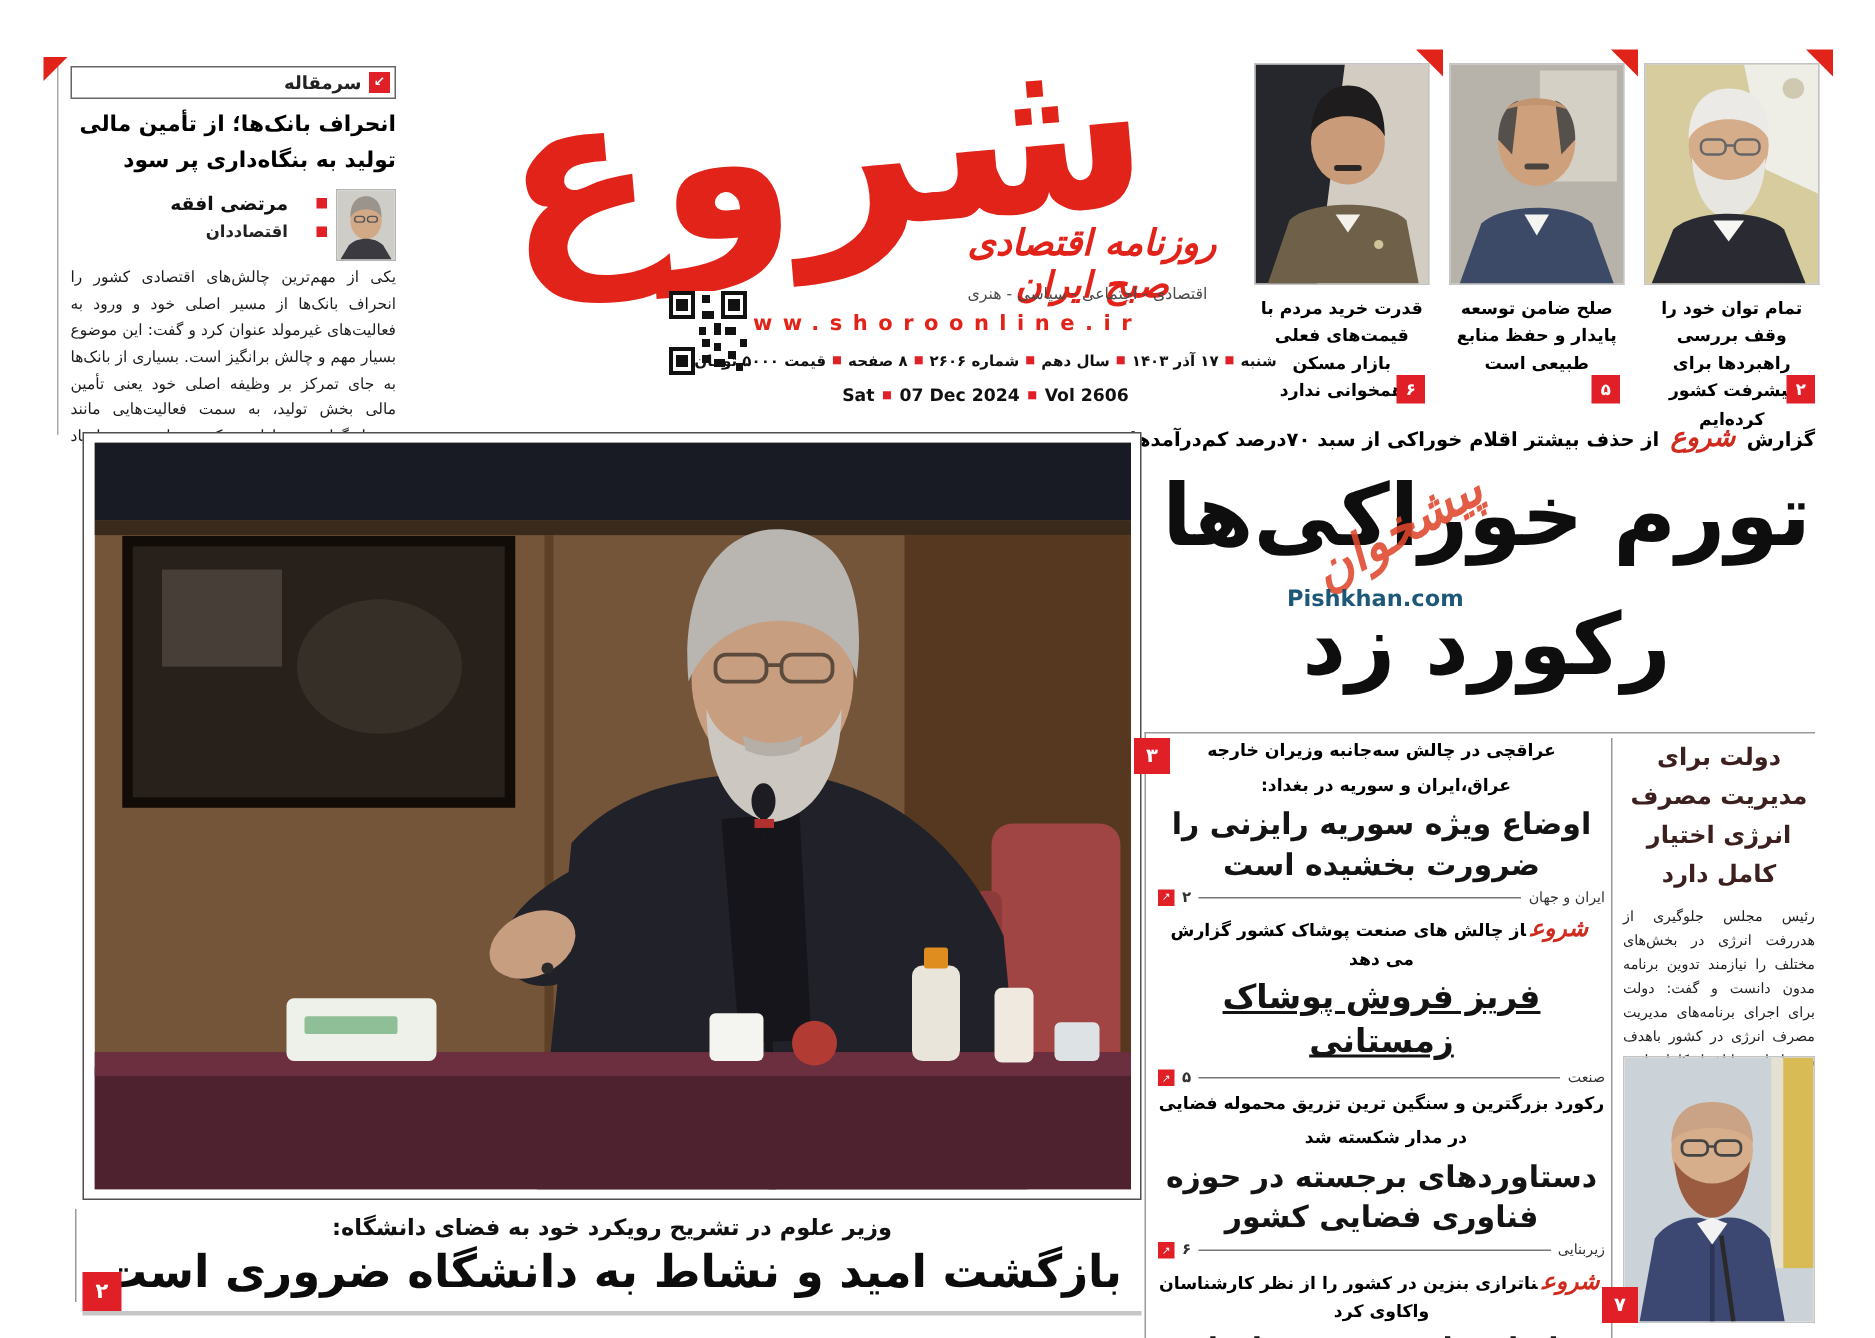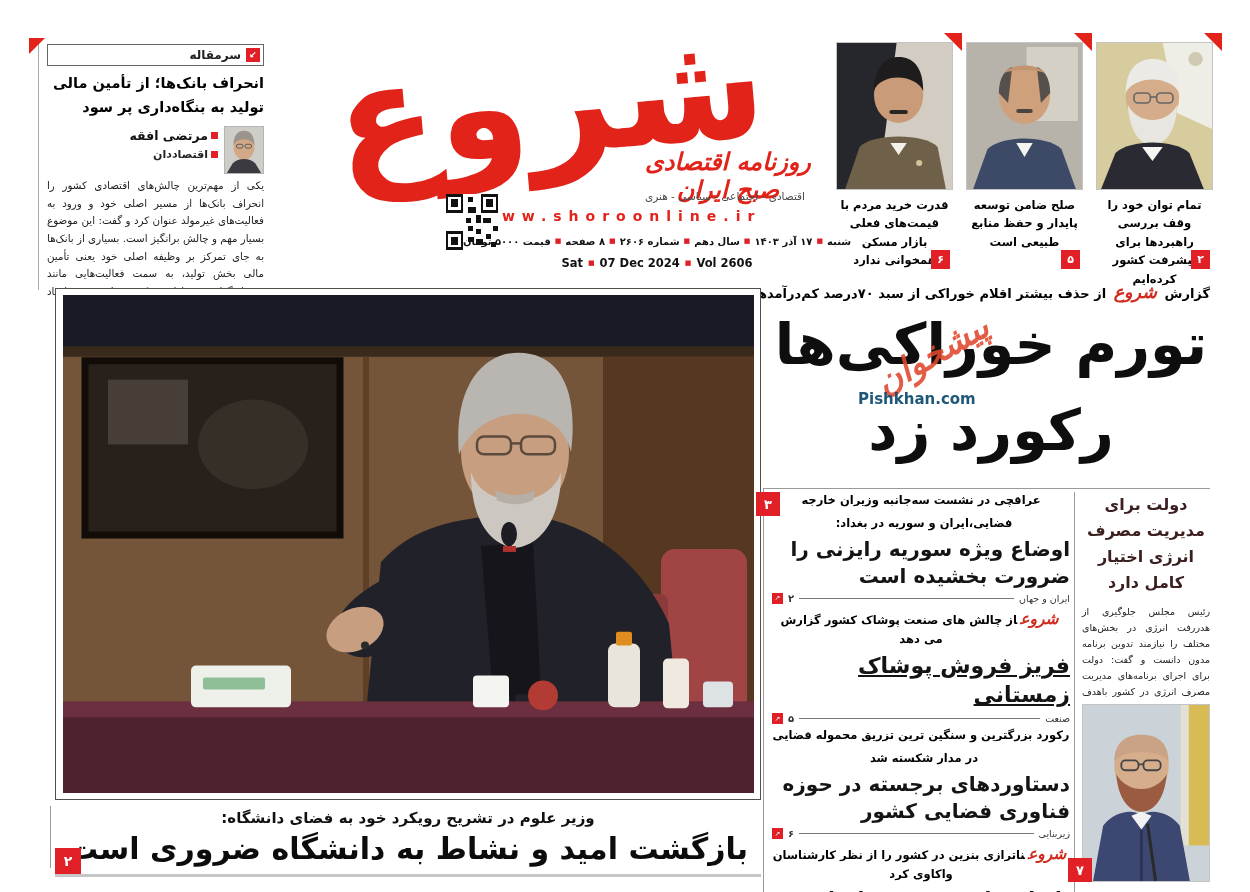--- a/index.html
+++ b/index.html
@@ -21,21 +21,21 @@
   .editorial { position:absolute; left:38px; top:44px; width:226px; height:246px; border-left:1px solid #aaa; padding-left:8px; }
   .ed-corner { left:-10px; top:-6px; }
   .ed-head { border:1px solid #666; height:22px; display:flex; align-items:center; gap:5px; padding:0 3px; }
   .ed-head-icon { width:14px; height:14px; background:#e01f26; color:#fff; font-size:9px;
                   display:flex; align-items:center; justify-content:center; font-weight:bold; }
   .ed-head-label { font-size:12px; font-weight:bold; color:#222; }
   .ed-title { margin-top:6px; font-size:14.5px; font-weight:bold; line-height:1.65; text-align:right; color:#000; }
   .ed-author-row { display:flex; gap:6px; margin-top:6px; align-items:flex-start; }
   .ed-photo { width:40px; height:48px; border:1px solid #b5b5b5; flex:none; }
   .ed-names { padding-top:2px; }
-  .ed-name-line { display:flex; align-items:center; gap:3px; margin-bottom:5px; }
+  .ed-name-line { display:flex; align-items:center; gap:19px; margin-bottom:5px; }
   .ed-bullet { width:7px; height:7px; background:#e01f26; flex:none; }
   .ed-name { font-size:12.5px; font-weight:bold; }
   .ed-role { font-size:11px; font-weight:bold; color:#222; }
   .ed-body { font-size:10.3px; line-height:1.72; text-align:justify; margin-top:3px; color:#1c1c1c; }
   .ed-footer { font-weight:bold; font-size:12.5px; margin-top:5px; text-align:right; }
 
   
   .masthead { position:absolute; left:268px; top:18px; width:564px; height:262px; }
   .logo-big { position:absolute; left:0; top:-34px; width:100%; text-align:center;
               font-size:148px; font-weight:bold; color:#e2231a; transform:rotate(-5deg); line-height:1.6; }
@@ -77,21 +77,21 @@
   .mp-headline { font-size:30px; font-weight:bold; text-align:center; margin-top:4px; color:#0c0c0c; }
   .mp-badge { width:26px; height:26px; font-size:14px; left:0; bottom:3px; }
   .mp-underline { position:absolute; left:0; bottom:0; width:100%; height:3px; background:#c6c6c6; }
   .mp-leftline { left:-5px; top:518px; height:62px; }
 
   
   .newscol { position:absolute; left:772px; top:492px; width:298px; height:400px; }
   .nc-badge { width:24px; height:24px; font-size:13px; left:-16px; top:0; }
   .news-item { margin-bottom:3px; }
   .ni-kicker { font-size:11.5px; font-weight:bold; text-align:center; line-height:1.55; color:#000; }
-  .ni-headline { font-size:20px; font-weight:bold; text-align:right; line-height:1.35; margin-top:2px; color:#141414; }
+  .ni-headline { font-size:20px; font-weight:bold; text-align:center; line-height:1.35; margin-top:2px; color:#141414; }
   .ni-headline.big { font-size:22px;text-decoration:underline; }
   .ni-footer { display:flex; align-items:center; gap:5px; font-size:9.5px; color:#333; margin-top:3px; }
   .ni-section { white-space:nowrap; }
   .ni-rule { flex:1; border-top:1px solid #777; }
   .ni-page { font-weight:bold; font-size:10px; }
   .ni-icon { width:11px; height:11px; background:#e01f26; color:#fff; font-size:7px; flex:none;
              display:flex; align-items:center; justify-content:center; }
 
   
   .energycol { position:absolute; left:1082px; top:492px; width:128px; height:400px; }
@@ -311,21 +311,21 @@
 
   <div class="hline" style="left:763px; top:488px; width:447px;"></div>
   <div class="vline" style="left:763px; top:488px; height:404px;"></div>
   <div class="vline" style="left:1074px; top:492px; height:400px;"></div>
 
   <div class="newscol">
     <div class="badge nc-badge">۳</div>
 
     <div class="news-item">
       <div class="ni-kicker">
-        <span>عراقچی در نشست سه‌جانبه وزیران خارجه فضایی،ایران و سوریه در بغداد:</span><span class="inline-logo"></span><span></span>
+        <span>عراقچی در چالش سه‌جانبه وزیران خارجه عراق،ایران و سوریه در بغداد:</span><span class="inline-logo"></span><span></span>
       </div>
       <div class="ni-headline">اوضاع ویژه سوریه رایزنی را ضرورت بخشیده است</div>
       <div class="ni-footer">
         <span class="ni-section">ایران و جهان</span>
         <span class="ni-rule"></span>
         <span class="ni-page">۲</span>
         <span class="ni-icon">↗</span>
       </div>
     </div>
 

